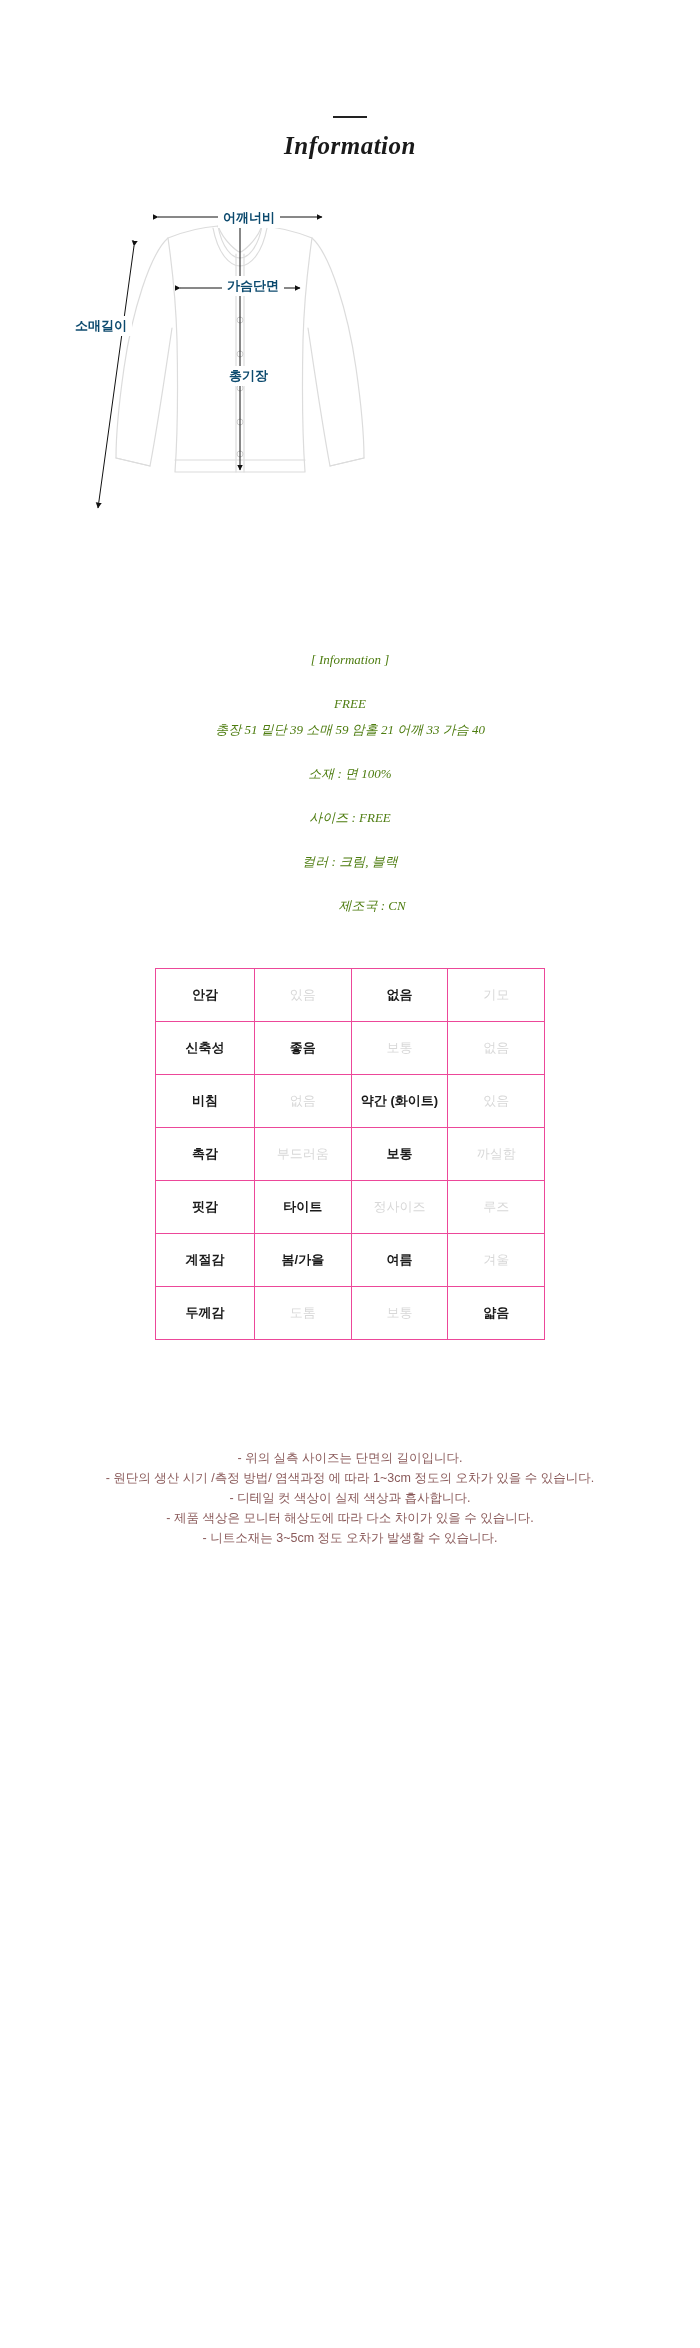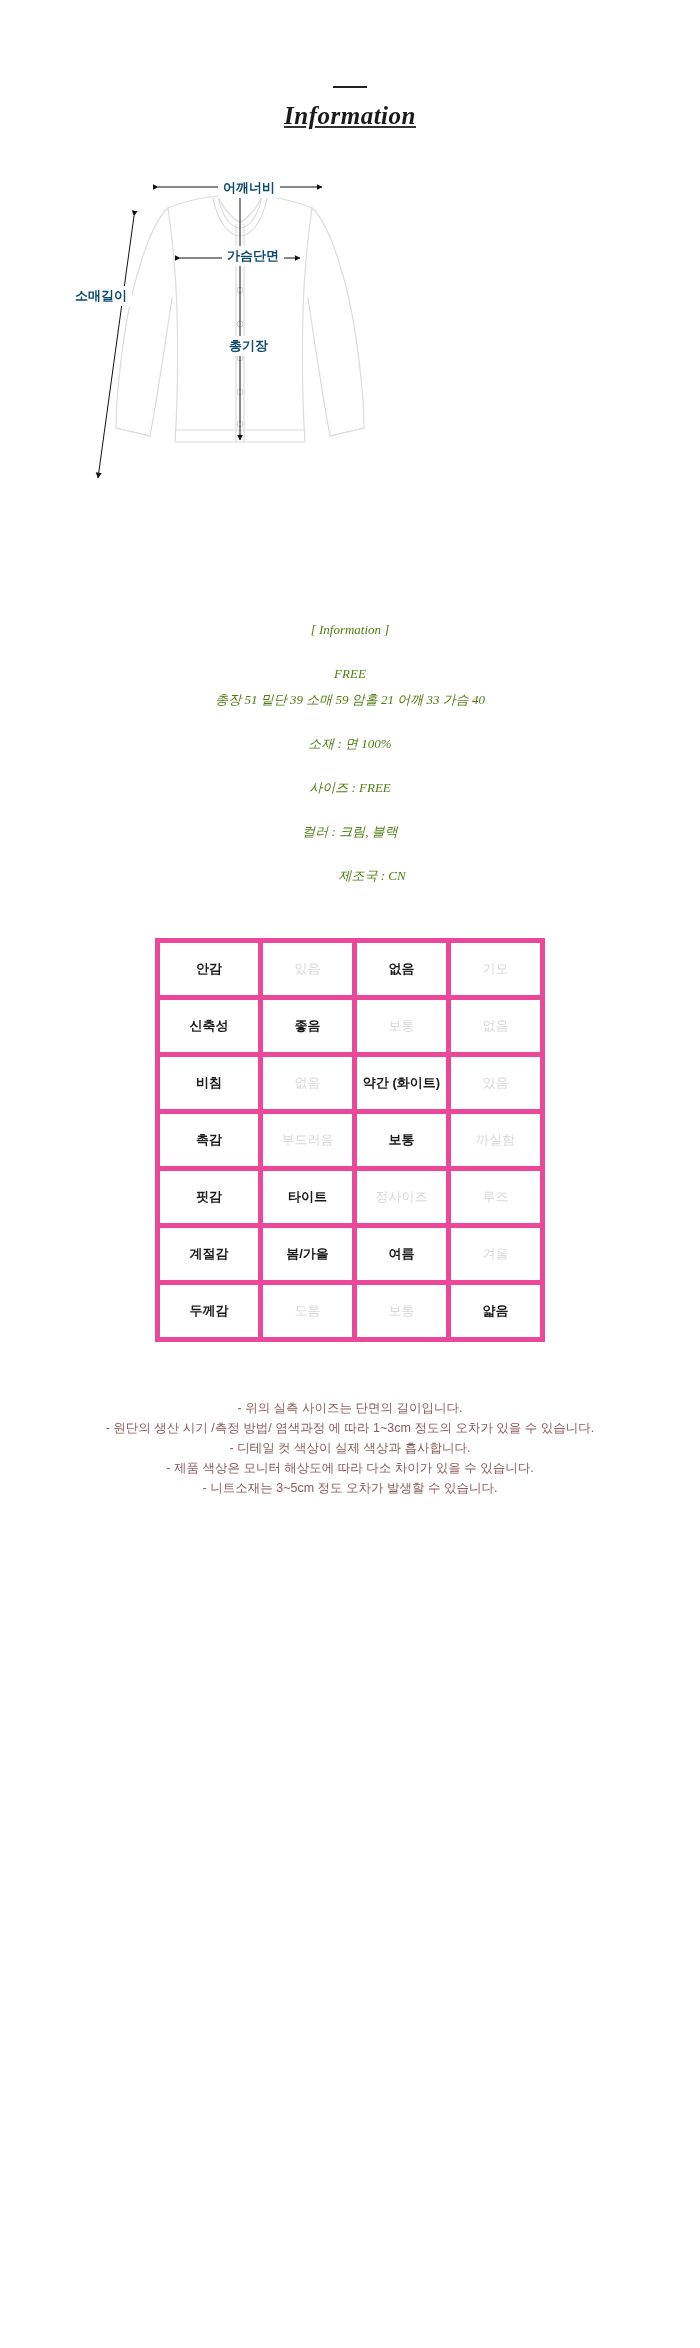--- a/index.html
+++ b/index.html
@@ -17,22 +17,21 @@
   }
   .page {
     width: 700px;
     height: 2348px;
     position: relative;
   }
 
   
   .header {
     text-align: center;
-    padding-top: 86px;
-    text-decoration: underline;
+    padding-top: 116px;
   }
   .header-rule {
     width: 34px;
     height: 2px;
     background: #222;
     margin: 0 auto 14px auto;
   }
   .header-title {
     font-family: "Liberation Serif", serif;
     font-style: italic;
@@ -90,40 +89,40 @@
   .spec-wrap {
     margin: 52px auto 0 auto;
     width: 390px;
   }
   table.spec {
     border-collapse: collapse;
     width: 100%;
     table-layout: fixed;
   }
   table.spec td {
-    border: 5px solid #ec4899;
+    border: 1px solid #ec4899;
     height: 50px;
     text-align: center;
     font-size: 13px;
     color: #d8d8d8;
     vertical-align: middle;
   }
   table.spec td.head {
     color: #1a1a1a;
     font-weight: bold;
     width: 96px;
   }
   table.spec td.on {
     color: #1a1a1a;
     font-weight: bold;
   }
 
   
   .notes {
-    margin-top: 56px;
+    margin-top: 108px;
     text-align: center;
     color: #8a5a5a;
     font-size: 12.5px;
     line-height: 20px;
   }
   .notes div { white-space: nowrap; }
 </style>
 </head>
 <body>
 

